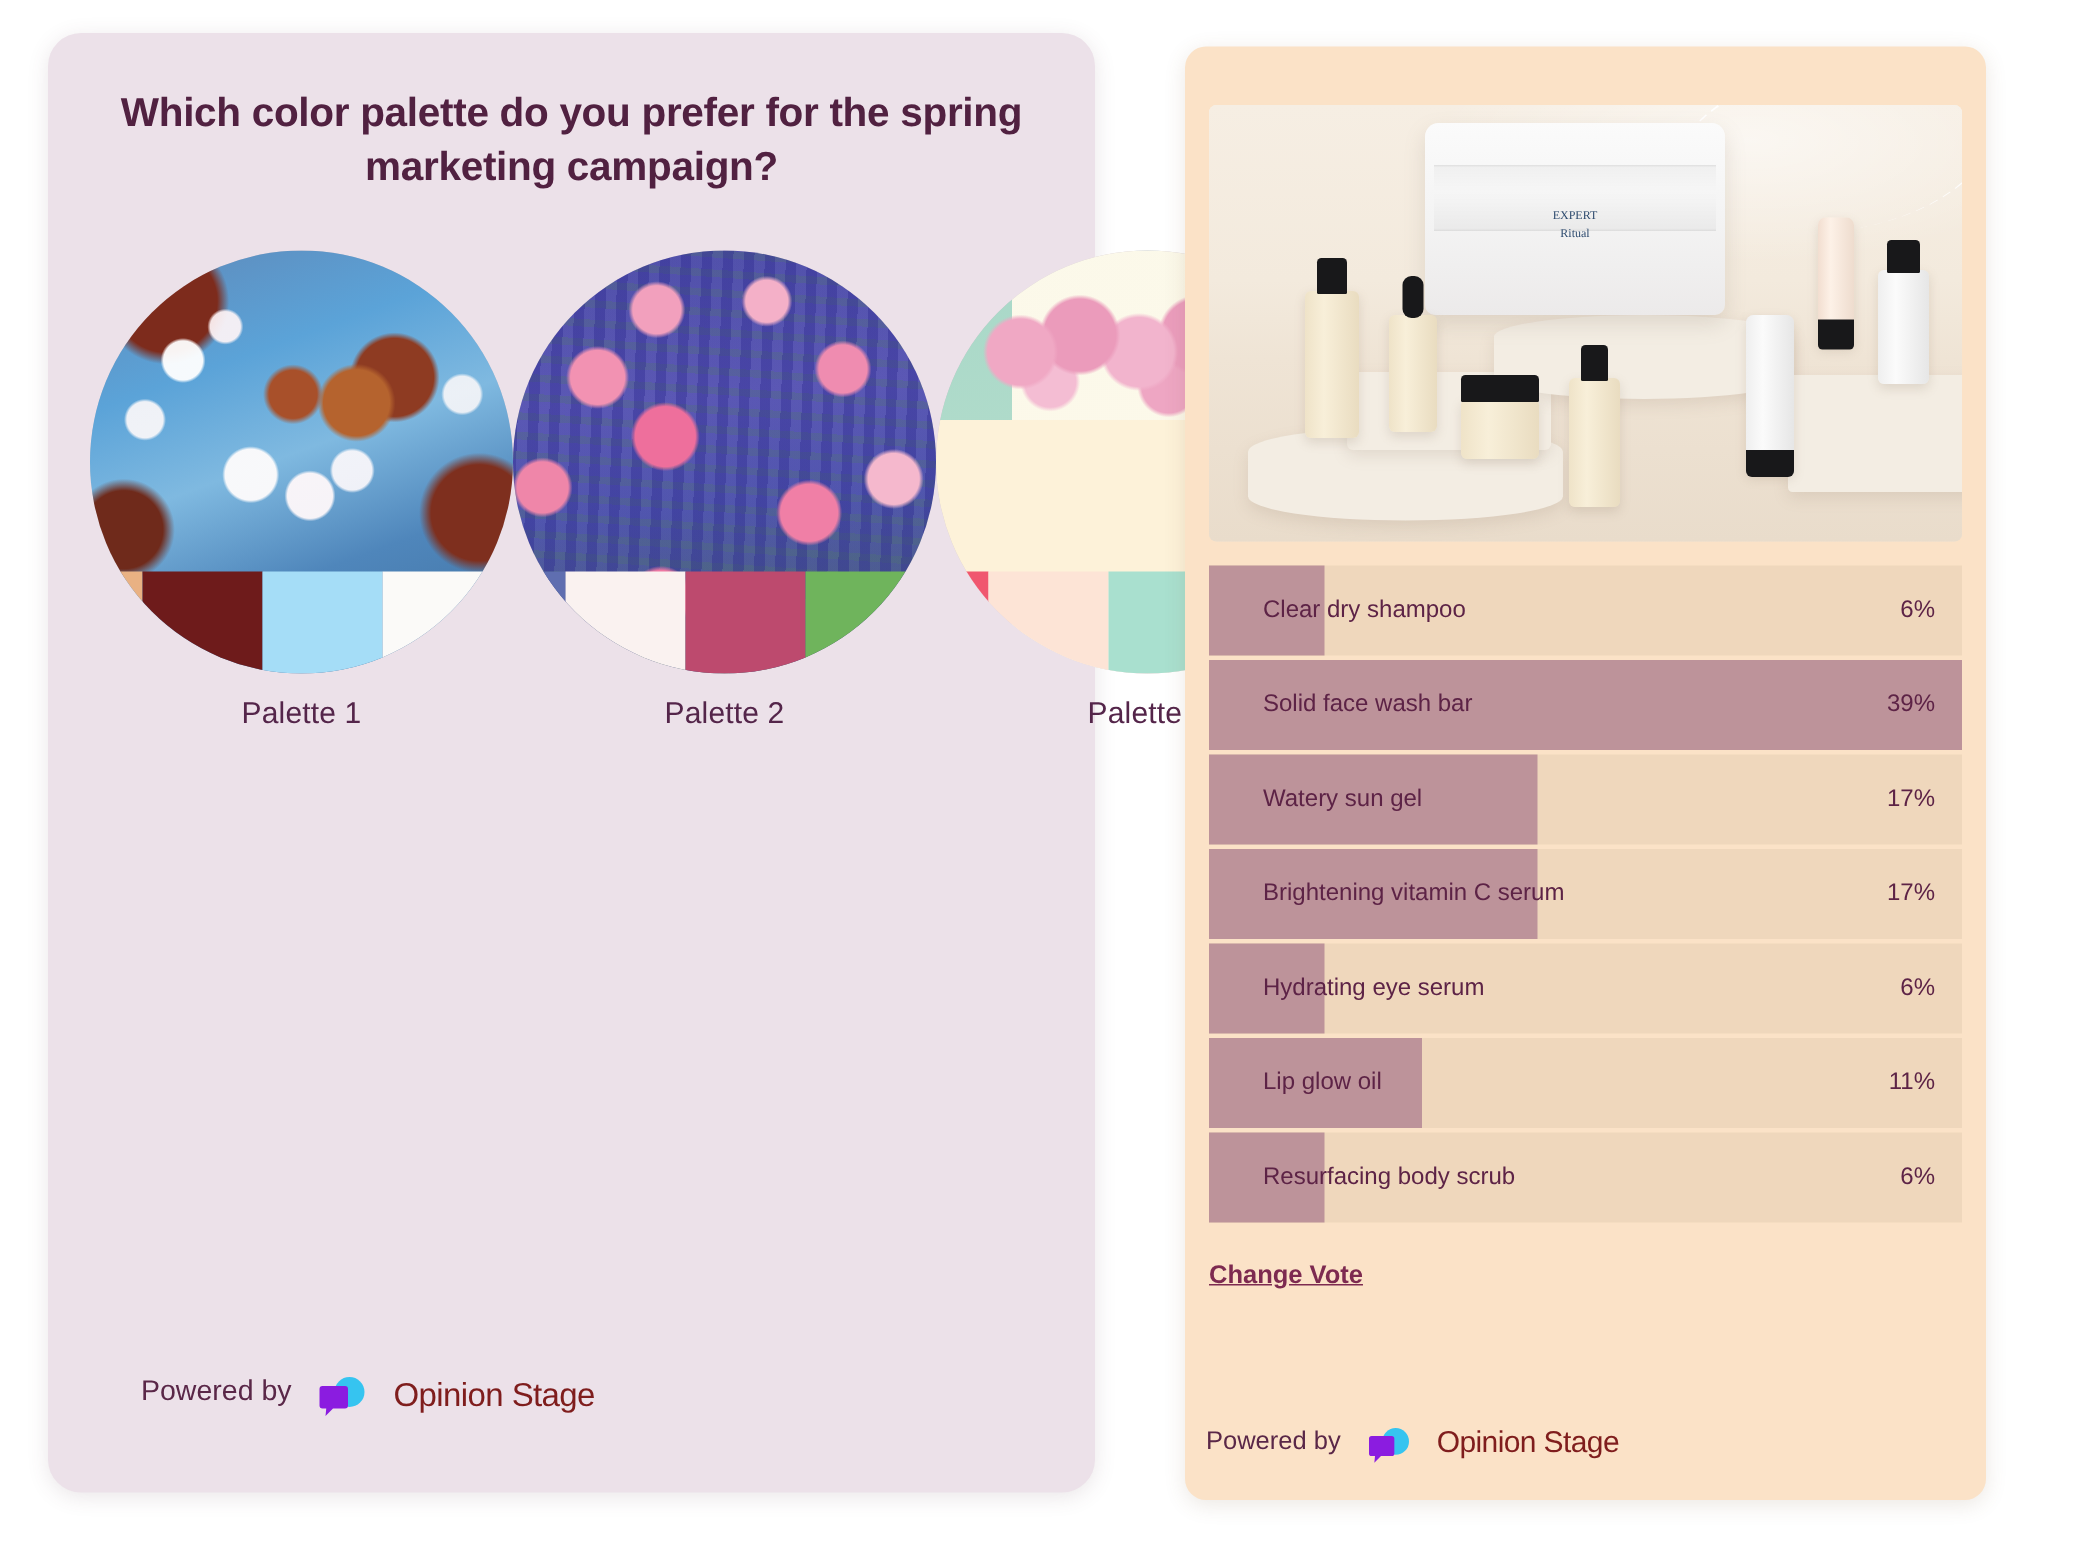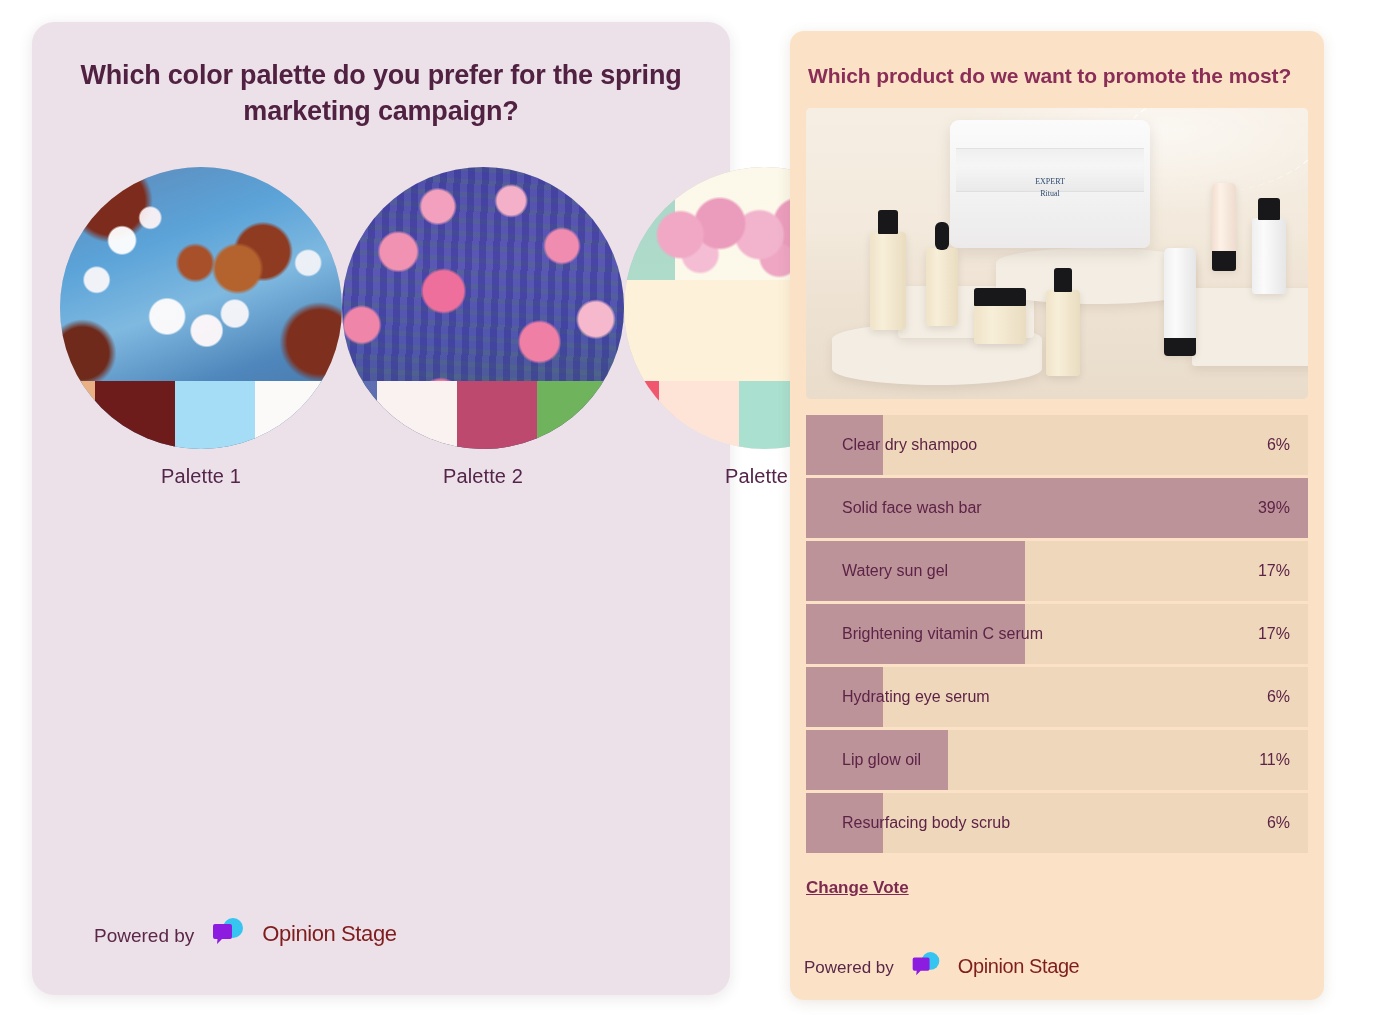--- a/index.html
+++ b/index.html
@@ -120,21 +120,21 @@
       radial-gradient(circle at 55% 32%, #eea6c3 0 18px, rgba(238,166,195,0) 21px),
       radial-gradient(circle at 88% 68%, #efa0bf 0 26px, rgba(239,160,191,0) 29px),
       linear-gradient(to bottom, rgba(0,0,0,0) 0 40%, #fdf2d9 40% 78%, rgba(253,242,217,0) 78%),
       linear-gradient(to right, rgba(0,0,0,0) 0 18%, rgba(255,250,235,0.96) 18% 86%, rgba(0,0,0,0) 86%),
       linear-gradient(to bottom, #a8d8c8 0%, #b2dccb 58%, #fae4e4 74%, #f6dedc 100%);
     filter: blur(0.4px);
   }
 
   
   .powered {
-    display: flex; align-items: flex-end; gap: 16px;
+    display: flex; align-items: flex-start; gap: 16px;
   }
   .powered-left { position: absolute; left: 62px; bottom: 48px; }
   .powered-right { position: absolute; left: 14px; bottom: 22px; }
   .powered-text { font-size: 19px; color: #5a2748; }
   .powered-text-sm { font-size: 17px; color: #5a2748; }
   .os-logo { position: relative; width: 36px; height: 30px; flex: 0 0 36px; }
   .os-logo.sm { width: 32px; height: 27px; flex: 0 0 32px; }
   .os-brand { font-size: 22px; font-weight: normal; color: #7f1d1d; letter-spacing: -0.4px; }
   .os-brand.sm { font-size: 20px; }
 
@@ -291,21 +291,20 @@
         <svg viewBox="0 0 36 30" width="36" height="30" aria-hidden="true">
           <circle cx="23" cy="11" r="10" fill="#36c4f0"></circle>
           <path d="M22 16 L22 20 Q22 22 20 22 L12 22 L7 27 L7.5 22 L5 22 Q3 22 3 20 L3 9 Q3 7 5 7 L20 7 Q22 7 22 9 Z" fill="#8b1ce0"></path>
         </svg>
       </span>
       <span class="os-brand">Opinion Stage</span>
     </div>
   </section>
 
   <section class="card-right">
-    <h1 class="q-title-right">Which product do we want to promote the most?</h1>
 
     <div class="product-photo">
       <div class="pp-layer pp-bg"></div>
       <div class="pp-dashes"></div>
 
       <div class="podium round" style="left:26px; top:215px; width:210px; height:62px;"></div>
       <div class="podium" style="left:92px; top:178px; width:136px; height:52px; border-radius:4px;"></div>
       <div class="podium round" style="left:190px; top:140px; width:200px; height:56px;"></div>
       <div class="podium" style="left:386px; top:180px; width:140px; height:78px; border-radius:3px;"></div>
 

